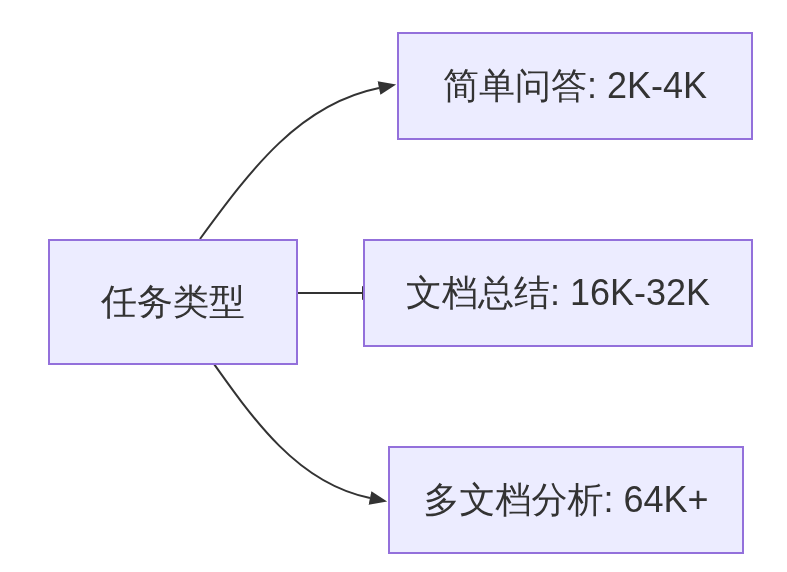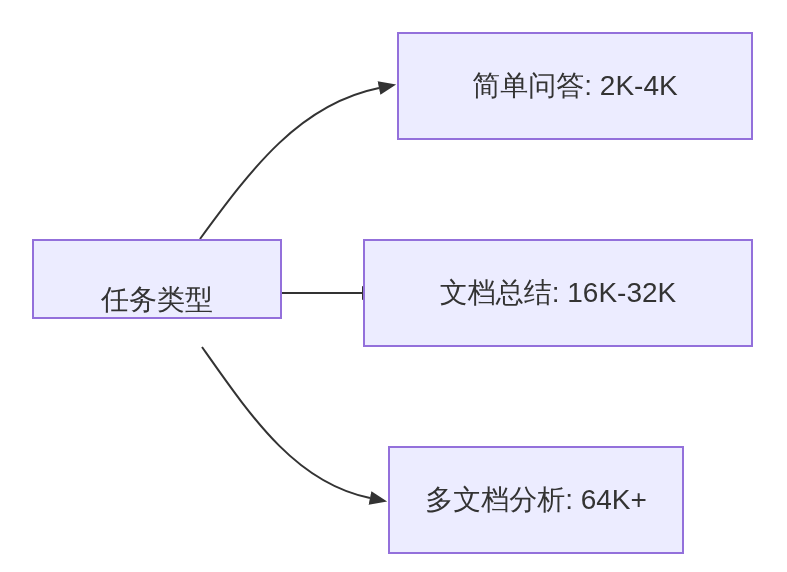--- a/index.html
+++ b/index.html
@@ -38,29 +38,29 @@
     stroke:none;
   }
   .node{
     position:absolute;
     display:flex;
     align-items:center;
     justify-content:center;
     background:var(--node-fill);
     border:2px solid var(--node-border);
     color:var(--text-color);
-    font-size:28px;
+    font-size:36px;
     line-height:1.2;
     white-space:nowrap;
     text-align:center;
   }
-  #node-task-type        {left:32px;  top:239px; width:250px; height:80px;align-items:flex-end;}
+  #node-task-type        {left:48px;  top:239px; width:250px; height:126px;}
   #node-simple-qa        {left:397px; top:32px;  width:356px; height:108px;}
   #node-doc-summary      {left:363px; top:239px; width:390px; height:108px;}
-  #node-multi-doc        {left:388px; top:446px; width:296px; height:108px;text-align:right;}
+  #node-multi-doc        {left:388px; top:446px; width:356px; height:108px;text-align:right;}
 </style>
 </head>
 <body>
 
 <div class="stage">
 
   <svg class="edges" viewBox="0 0 787 572" xmlns="http://www.w3.org/2000/svg">
     <defs>
       <marker id="arrowhead" viewBox="0 0 10 8" refX="0" refY="4" markerWidth="18" markerHeight="14" markerUnits="userSpaceOnUse" orient="auto">
         <path class="arrowhead" d="M0,0 L10,4 L0,8 Z"></path>

